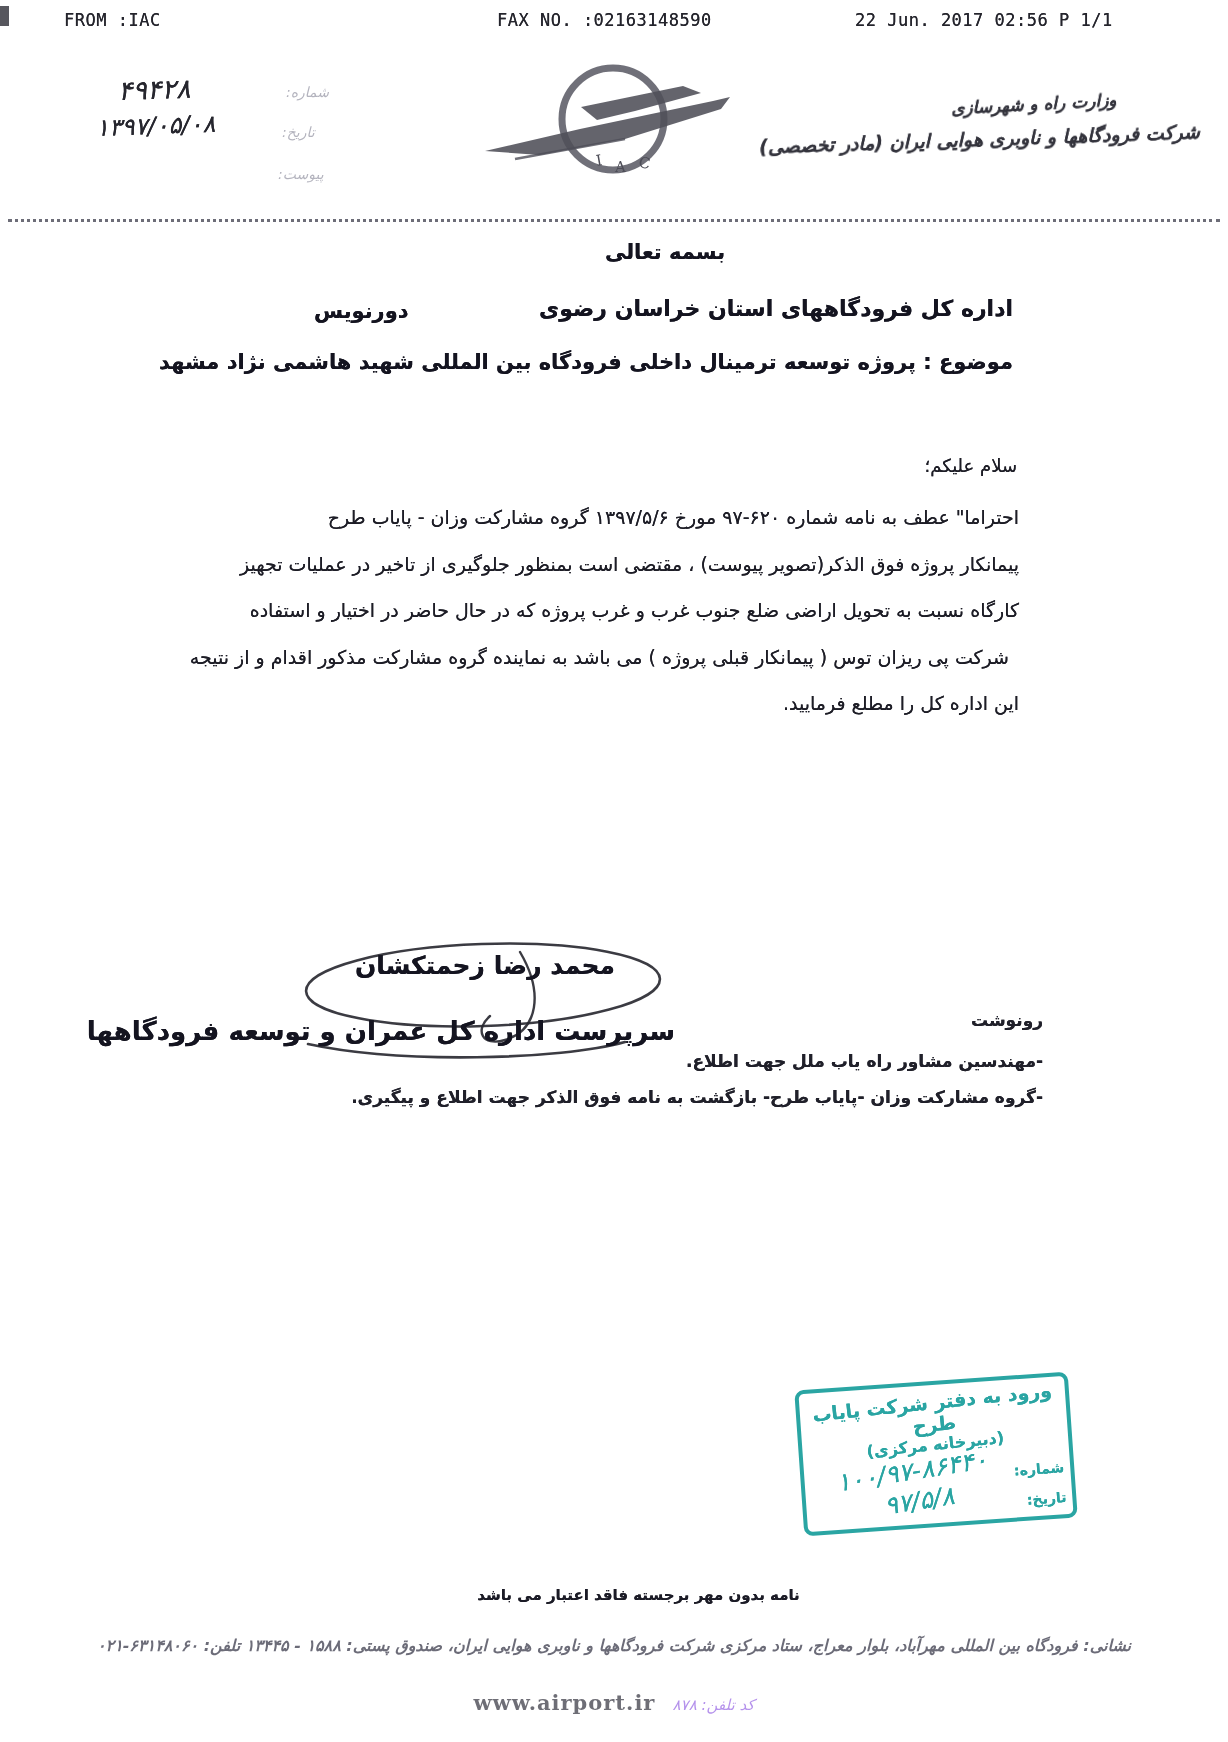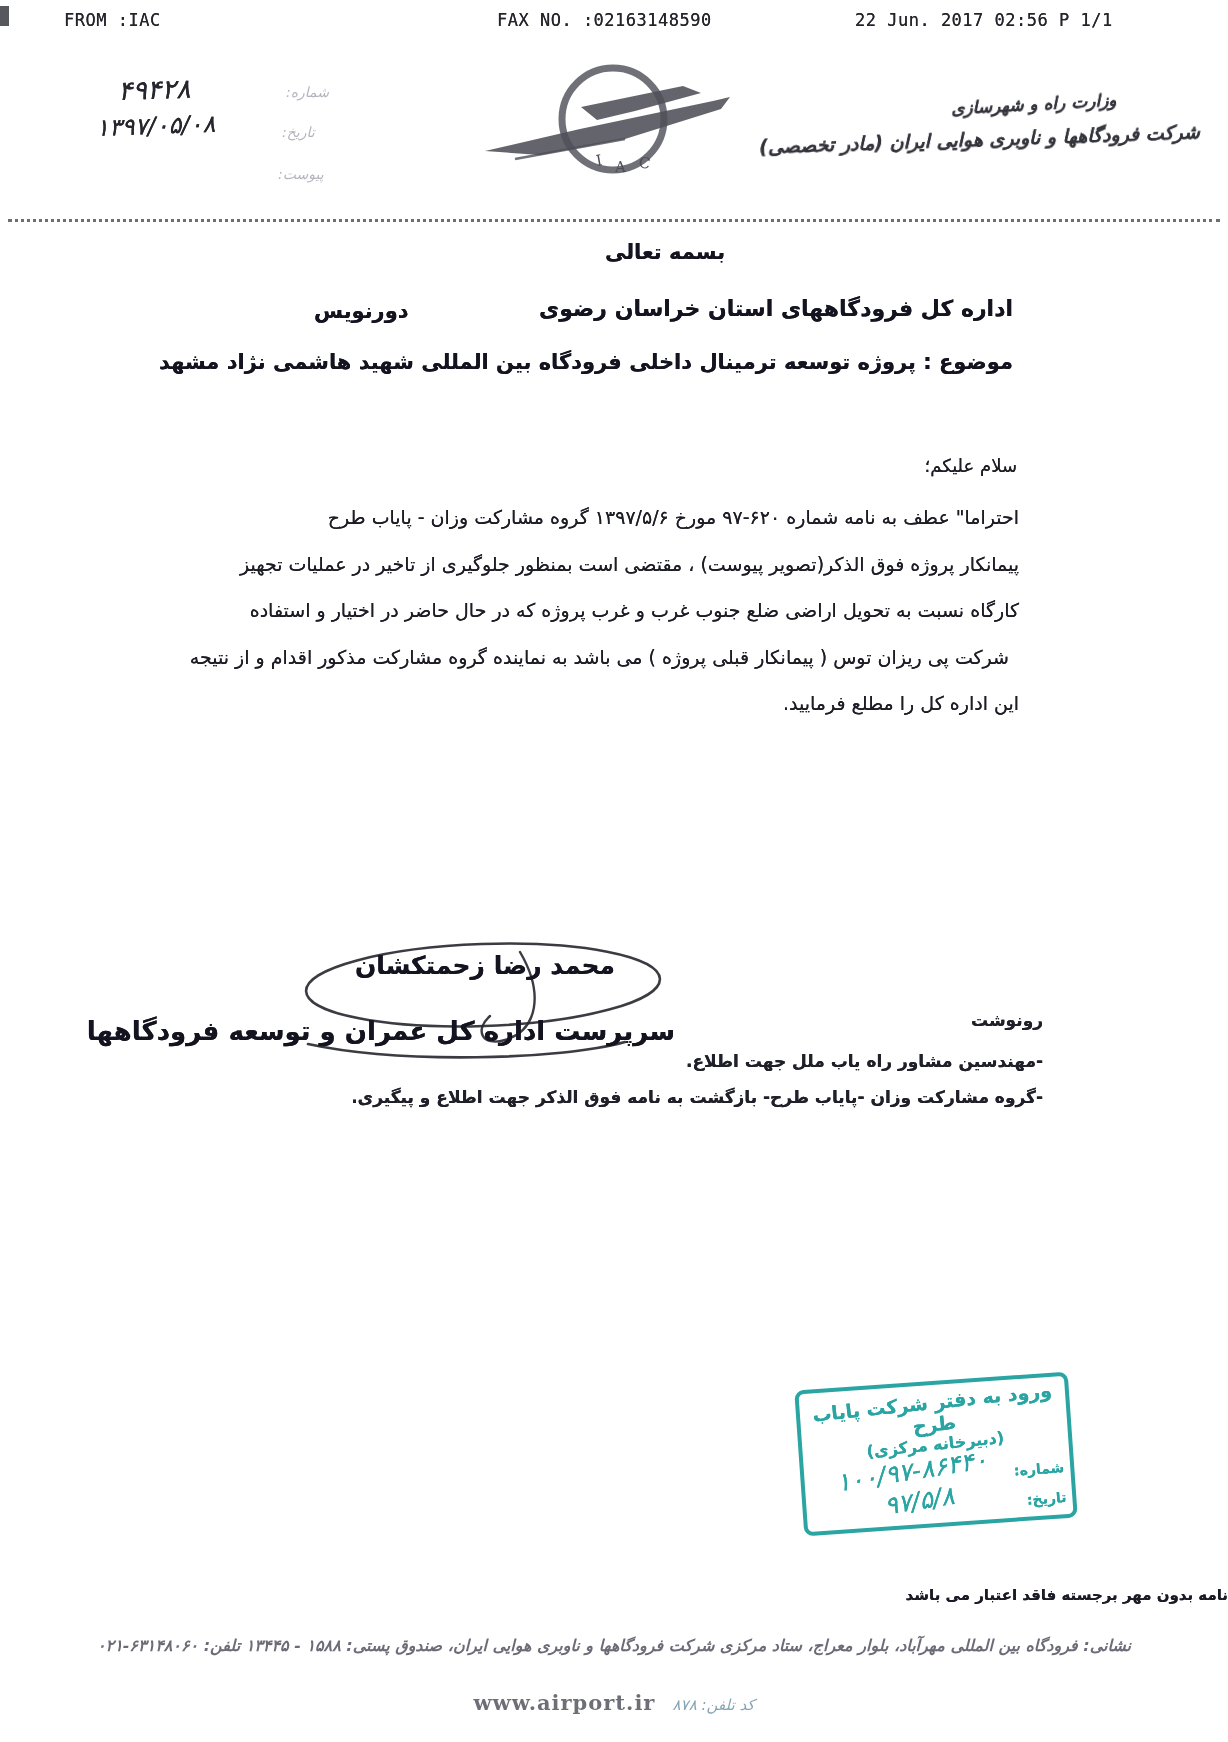--- a/index.html
+++ b/index.html
@@ -60,21 +60,21 @@
   .footer-note{font-size:15px;font-weight:bold;color:#1b1b26;text-shadow:0 0 .5px #2a2a33;}
   .footer-addr{
     font-size:16px;font-style:italic;font-weight:600;color:#2e2e40;
     opacity:.7;filter:blur(.3px);
   }
   .website{
     font-family:"DejaVu Serif",serif;font-size:21px;font-weight:bold;
     color:#2a2a36;opacity:.68;filter:blur(.4px);letter-spacing:1px;
   }
   .website-suffix{
-    font-size:15px;font-style:italic;color:#0c4a6e;opacity:.5;filter:blur(.4px);
+    font-size:15px;font-style:italic;color:#6d28d9;opacity:.5;filter:blur(.4px);
     margin-left:12px;
   }
   .corner-mark{position:absolute;left:0;top:6px;width:9px;height:20px;background:#3a3a42;opacity:.85;}
   svg text{font-family:"DejaVu Serif",serif;}
 </style>
 </head>
 <body>
 
 <div class="page">
 
@@ -139,20 +139,20 @@
     <div class="stamp-row">
       <span class="stamp-label">شماره:</span>
       <span class="stamp-value" dir="ltr">۱۰۰/۹۷-۸۶۴۴۰</span>
     </div>
     <div class="stamp-row">
       <span class="stamp-label">تاریخ:</span>
       <span class="stamp-value" dir="ltr" style="letter-spacing:4px;">۹۷/۵/۸</span>
     </div>
   </div>
 
-  <div class="abs footer-note rtl" style="left:1px;right:0;top:1586px;padding-left:48px;">نامه بدون مهر برجسته فاقد اعتبار می باشد</div>
+  <div class="abs footer-note rtl" style="left:1px;right:0;top:1586px;text-align:center;padding-left:48px;">نامه بدون مهر برجسته فاقد اعتبار می باشد</div>
   <div class="abs footer-addr rtl" style="left:0;right:0;top:1636px;text-align:center;">نشانی: فرودگاه بین المللی مهرآباد، بلوار معراج، ستاد مرکزی شرکت فرودگاهها و ناوبری هوایی ایران، صندوق پستی: ۱۵۸۸ - ۱۳۴۴۵ تلفن: ۶۳۱۴۸۰۶۰-۰۲۱</div>
   <div class="abs" style="left:0;right:0;top:1690px;text-align:center;">
     <span class="website">www.airport.ir</span>
     <span class="website-suffix rtl">کد تلفن: ۸۷۸</span>
   </div>
 
 </div>
 
 </body></html>

